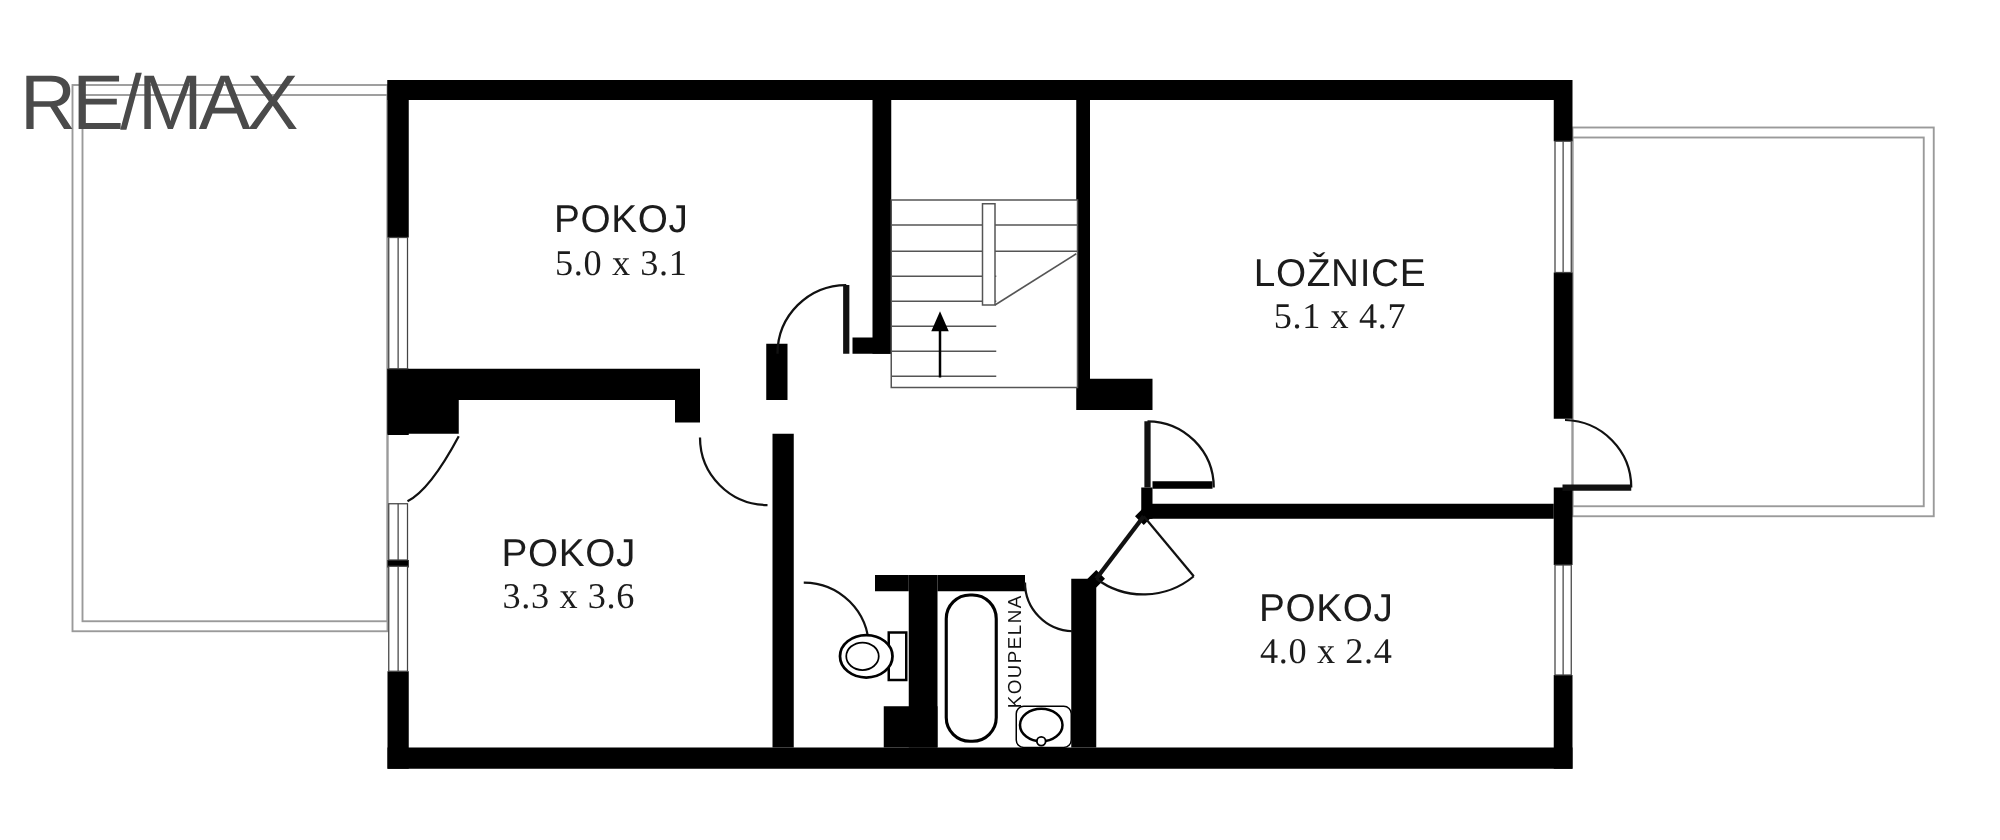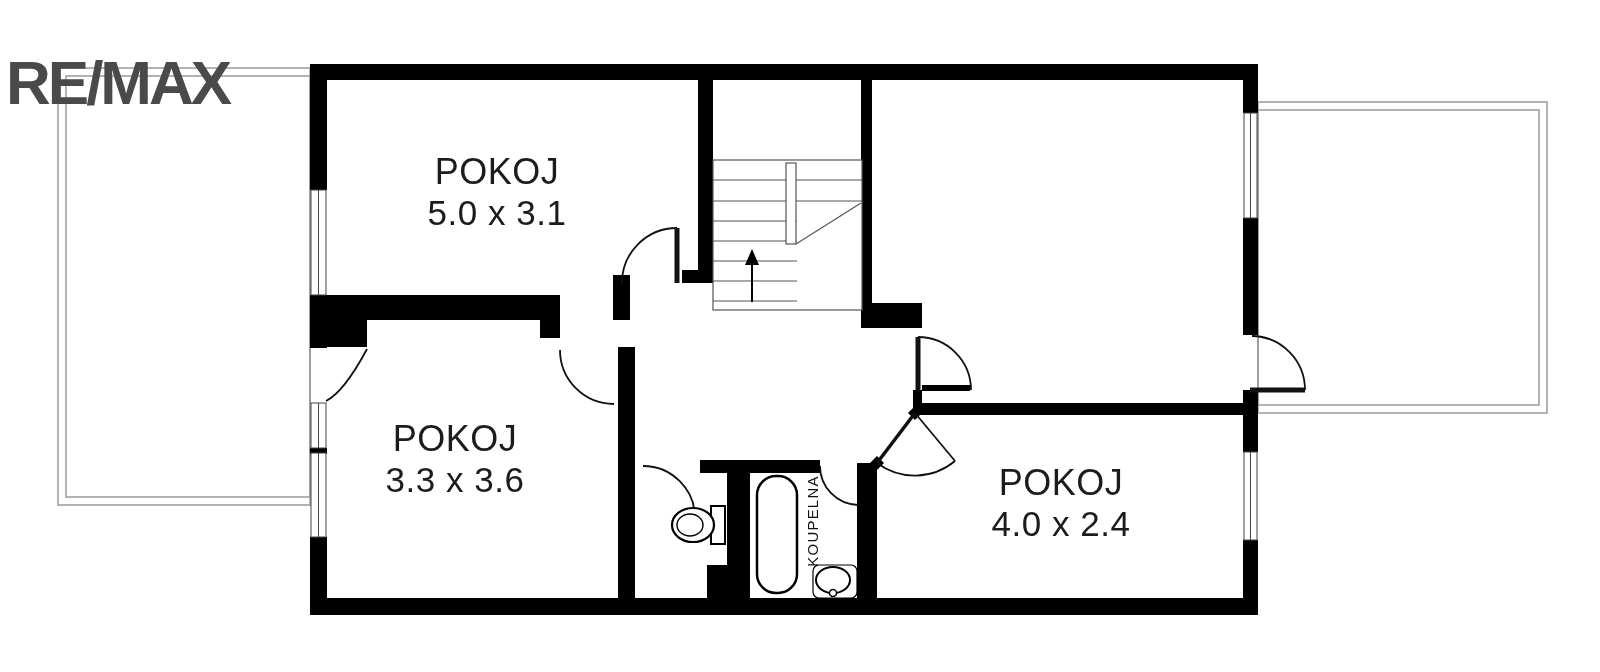--- a/index.html
+++ b/index.html
@@ -17,30 +17,30 @@
   .window-line{stroke:#444444;stroke-width:1;}
   .balcony{fill:none;stroke:var(--balcony-outline);stroke-width:1.5;}
   .stair-line{stroke:var(--thin-lines);stroke-width:1.2;fill:none;}
   .stair-box{fill:#ffffff;stroke:var(--thin-lines);stroke-width:1.2;}
   .door-arc{fill:none;stroke:#111111;stroke-width:1.8;}
   .door-leaf{stroke:#111111;stroke-width:5;}
   .door-leaf-thin{stroke:#111111;stroke-width:3.5;}
   .fixture{fill:#ffffff;stroke:#000000;}
   .hinge{fill:#000000;}
   .logo{
-    position:absolute;left:6px;top:52px;color:var(--logo);
-    font-size:62px;font-weight:bold;letter-spacing:-3px;line-height:1;
+    position:absolute;left:16px;top:52px;color:var(--logo);
+    font-size:62px;font-weight:normal;letter-spacing:-3px;line-height:1;
     white-space:nowrap;
   }
   .room-label{
     position:absolute;transform:translate(-50%,-50%);
     text-align:center;color:var(--label-text);white-space:nowrap;
   }
-  .room-name{font-size:36px;letter-spacing:0.5px;line-height:1.15;}
-  .room-dims{font-size:35px;letter-spacing:0.5px;line-height:1.2;}
+  .room-name{font-size:31px;letter-spacing:0.5px;line-height:1.15;}
+  .room-dims{font-size:29px;letter-spacing:0.5px;line-height:1.2;font-family:Liberation Serif, serif;}
   .bath-label{
     position:absolute;transform:translate(-50%,-50%) rotate(-90deg);
     font-size:15px;letter-spacing:1.2px;color:#111111;white-space:nowrap;
   }
 </style>
 </head>
 <body>
 
 <div class="canvas">
 
@@ -181,20 +181,24 @@
     </g>
   </svg>
 
   <div class="logo">RE/MAX</div>
 
   <div class="room-label" style="left:497px;top:193px;">
     <div class="room-name">POKOJ</div>
     <div class="room-dims">5.0 x 3.1</div>
   </div>
 
+  <div class="room-label" style="left:1072px;top:236px;">
+    <div class="room-name">LOŽNICE</div>
+    <div class="room-dims">5.1 x 4.7</div>
+  </div>
 
   <div class="room-label" style="left:455px;top:460px;">
     <div class="room-name">POKOJ</div>
     <div class="room-dims">3.3 x 3.6</div>
   </div>
 
   <div class="room-label" style="left:1061px;top:504px;">
     <div class="room-name">POKOJ</div>
     <div class="room-dims">4.0 x 2.4</div>
   </div>

